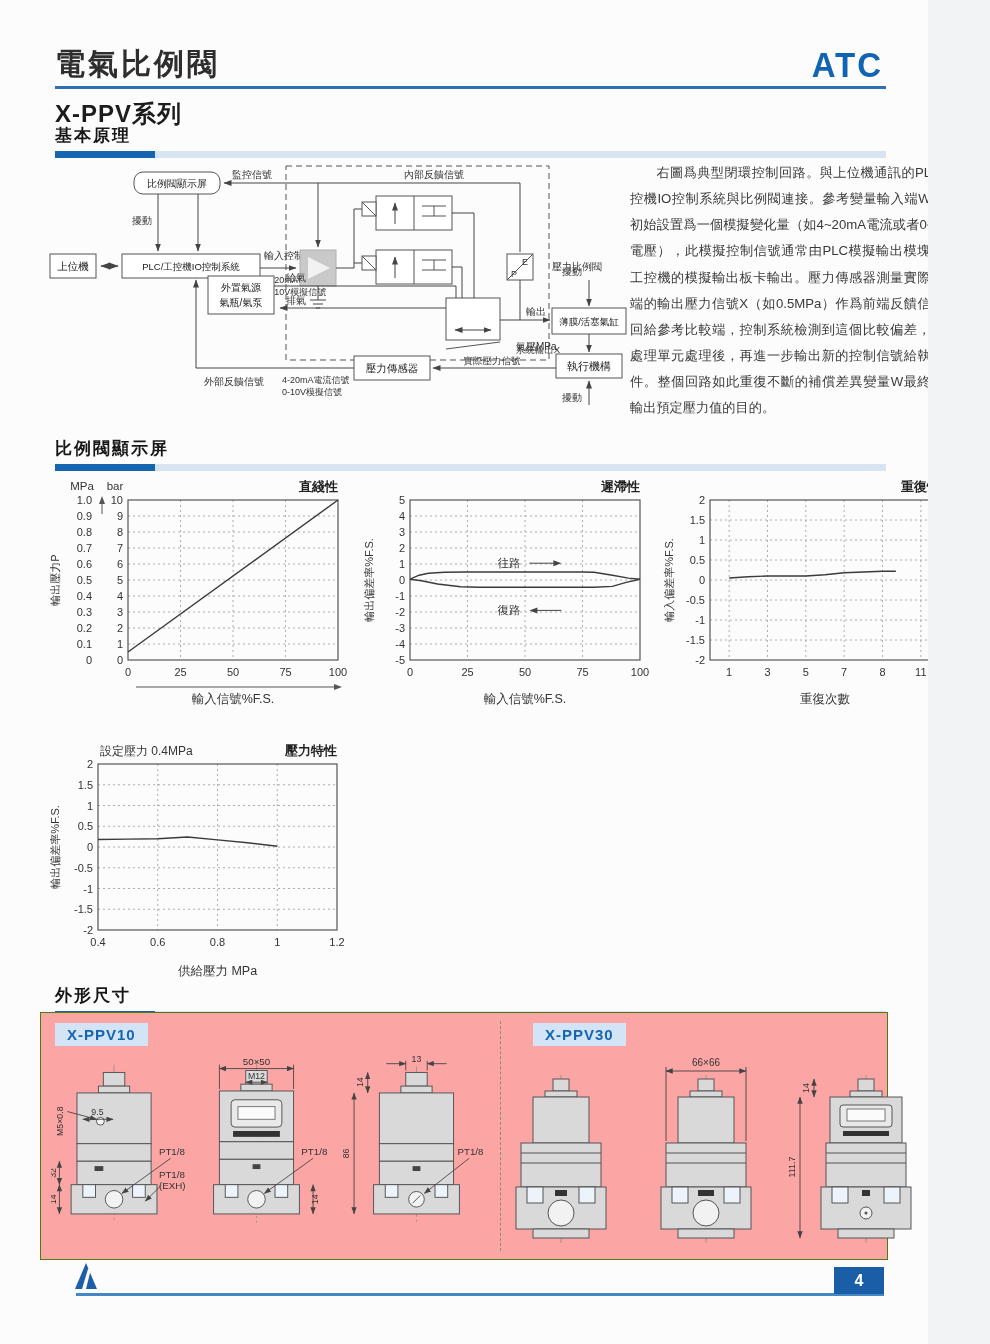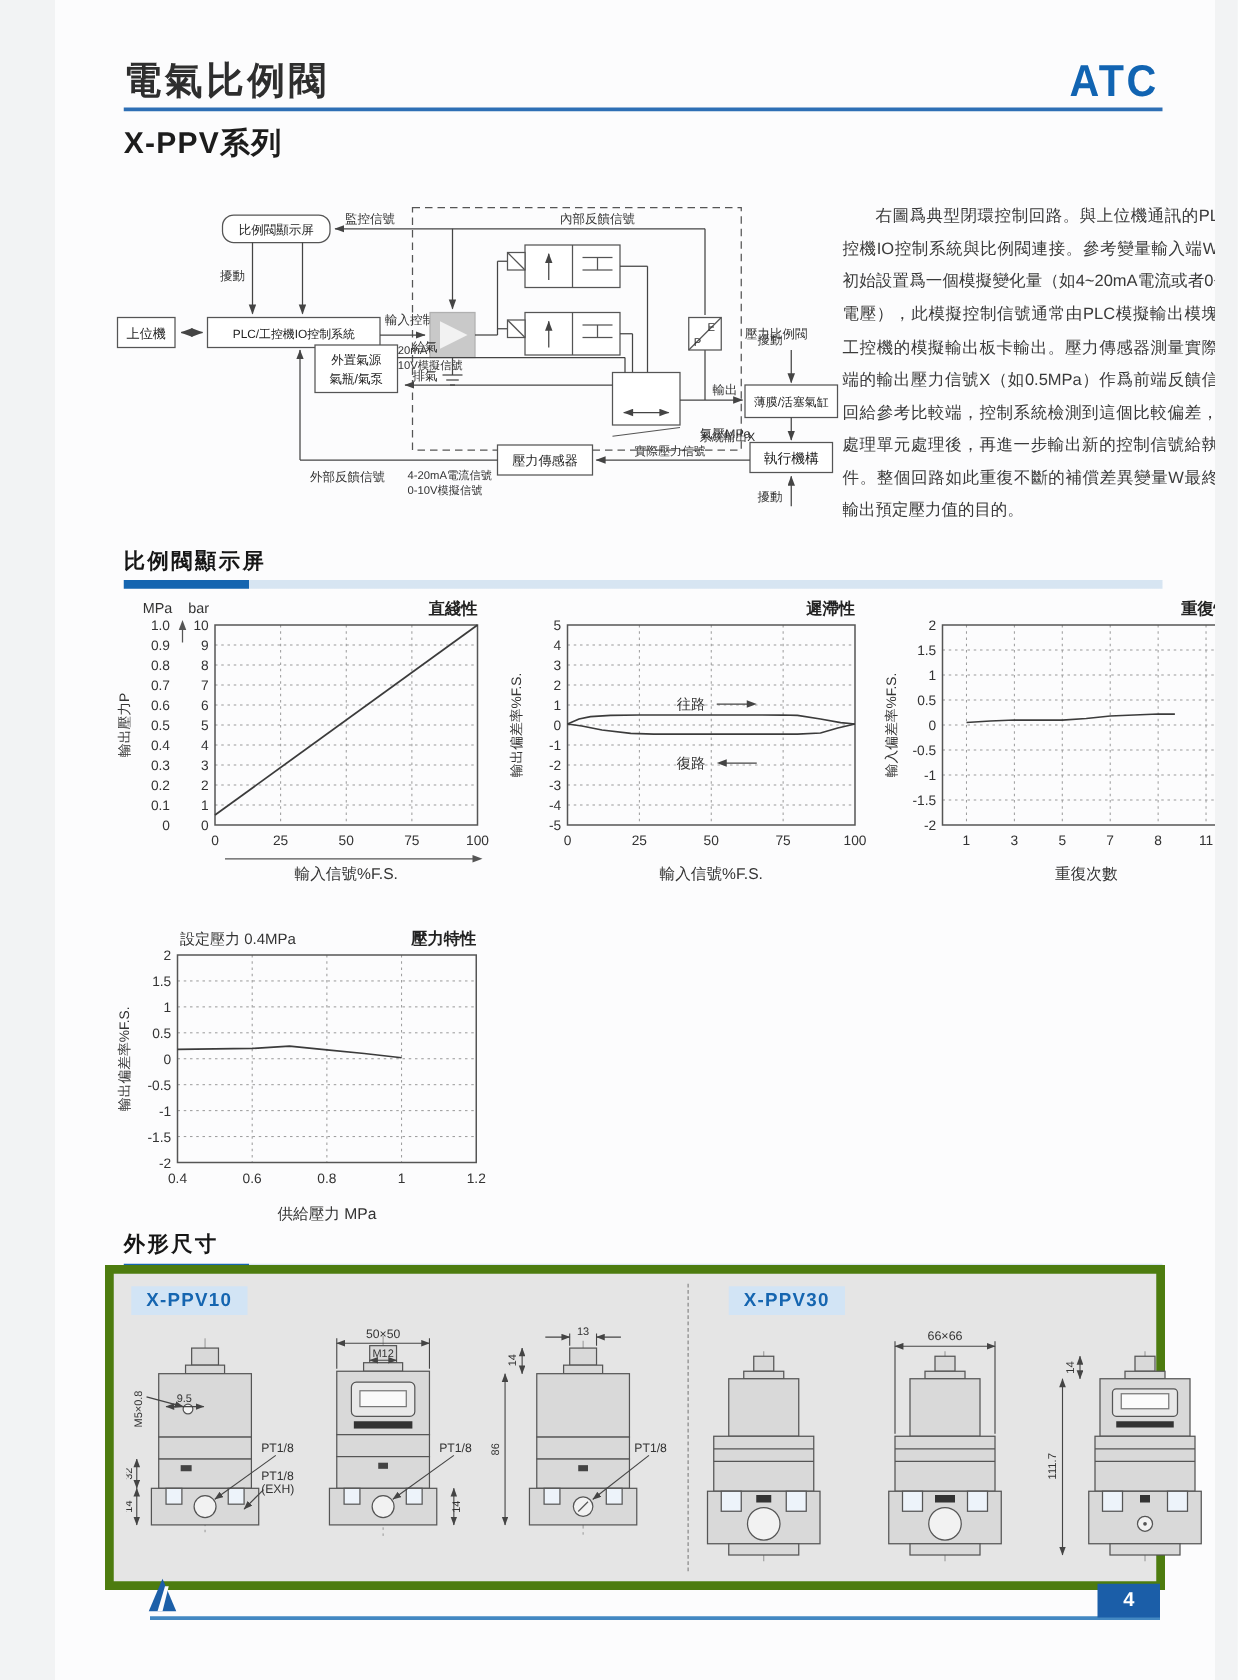--- a/index.html
+++ b/index.html
@@ -1,37 +1,37 @@
 <!DOCTYPE html>
 <html><head>
 <meta charset="utf-8">
 <style>
   html,body{margin:0;padding:0;background:#f2f3f4;}
   .page{position:relative;width:928px;height:1344px;background:#fcfcfd;
-        font-family:"Liberation Sans","DejaVu Sans",sans-serif;color:#333;overflow:hidden;margin-left:44px;}
+        font-family:"Liberation Sans","DejaVu Sans",sans-serif;color:#333;overflow:hidden;}
   .abs{position:absolute;}
   
   .title{left:55px;top:44px;font-size:30px;font-weight:bold;color:#2e2e2e;letter-spacing:3px;}
   .brand{right:45px;top:46px;font-size:33px;font-weight:900;color:#1164b2;letter-spacing:2px;
          transform:scaleY(1.08);}
   .hrule{left:55px;right:42px;top:86px;height:3px;background:#2e6fb5;}
   .subtitle{left:55px;top:98px;font-size:24px;font-weight:bold;color:#1c1c1c;letter-spacing:1px;}
   
   .sec{font-size:17px;font-weight:bold;color:#161616;letter-spacing:2px;}
   .secbar{height:7px;margin-top:4px;background:linear-gradient(to right,#1565b0 0,#1565b0 100px,#d7e5f2 100px,#d7e5f2 100%);}
   .sechead{left:55px;right:42px;}
   
   .diagram{left:46px;top:158px;}
   .desc{left:630px;top:160px;width:328px;font-size:13.2px;line-height:1.98;text-align:justify;
         text-indent:2em;color:#3a3a3a;}
   
   .chartsrow{left:48px;top:470px;display:flex;gap:8px;}
   .chart4row{left:48px;top:734px;}
   
-  .panel{left:40px;right:40px;top:1012px;height:246px;background:#e5e5e5;border:7px solid #4d7c0f;}
+  .panel{left:40px;right:40px;top:1012px;height:246px;background:#fca5a5;border:1px solid #4d7c0f;}
   .divider{position:absolute;left:459px;top:8px;bottom:8px;border-left:1px dashed #8a8a8a;}
   .tag{position:absolute;top:10px;background:#d2e4f5;color:#1565b0;font-weight:bold;font-size:15px;
        padding:3px 12px;letter-spacing:1px;}
   .tag10{left:14px;}
   .tag30{left:492px;text-align:center;}
   .draw10{position:absolute;left:10px;top:38px;}
   .draw30{position:absolute;left:470px;top:36px;}
   
   .flogo{left:74px;top:1262px;}
   .fline{left:76px;right:44px;top:1293px;height:3px;background:#4388c2;}
@@ -42,20 +42,24 @@
 </head>
 <body>
 
 <div class="page">
 
   <div class="abs title">電氣比例閥</div>
   <div class="abs brand">ATC</div>
   <div class="abs hrule"></div>
   <div class="abs subtitle">X-PPV系列</div>
 
+  <div class="abs sechead" style="top:124px">
+    <div class="sec">基本原理</div>
+    <div class="secbar"></div>
+  </div>
 
   <svg class="abs diagram" width="585" height="252" viewBox="0 0 585 252">
     <defs>
       <marker id="da" markerWidth="9" markerHeight="8" refX="7.5" refY="3" orient="auto">
           <path d="M0,0L8,3L0,6Z" fill="#444"></path>
         </marker>
       <marker id="das" markerWidth="9" markerHeight="8" refX="0.5" refY="3" orient="auto">
           <path d="M8,0L0,3L8,6Z" fill="#444"></path>
         </marker>
     </defs>

